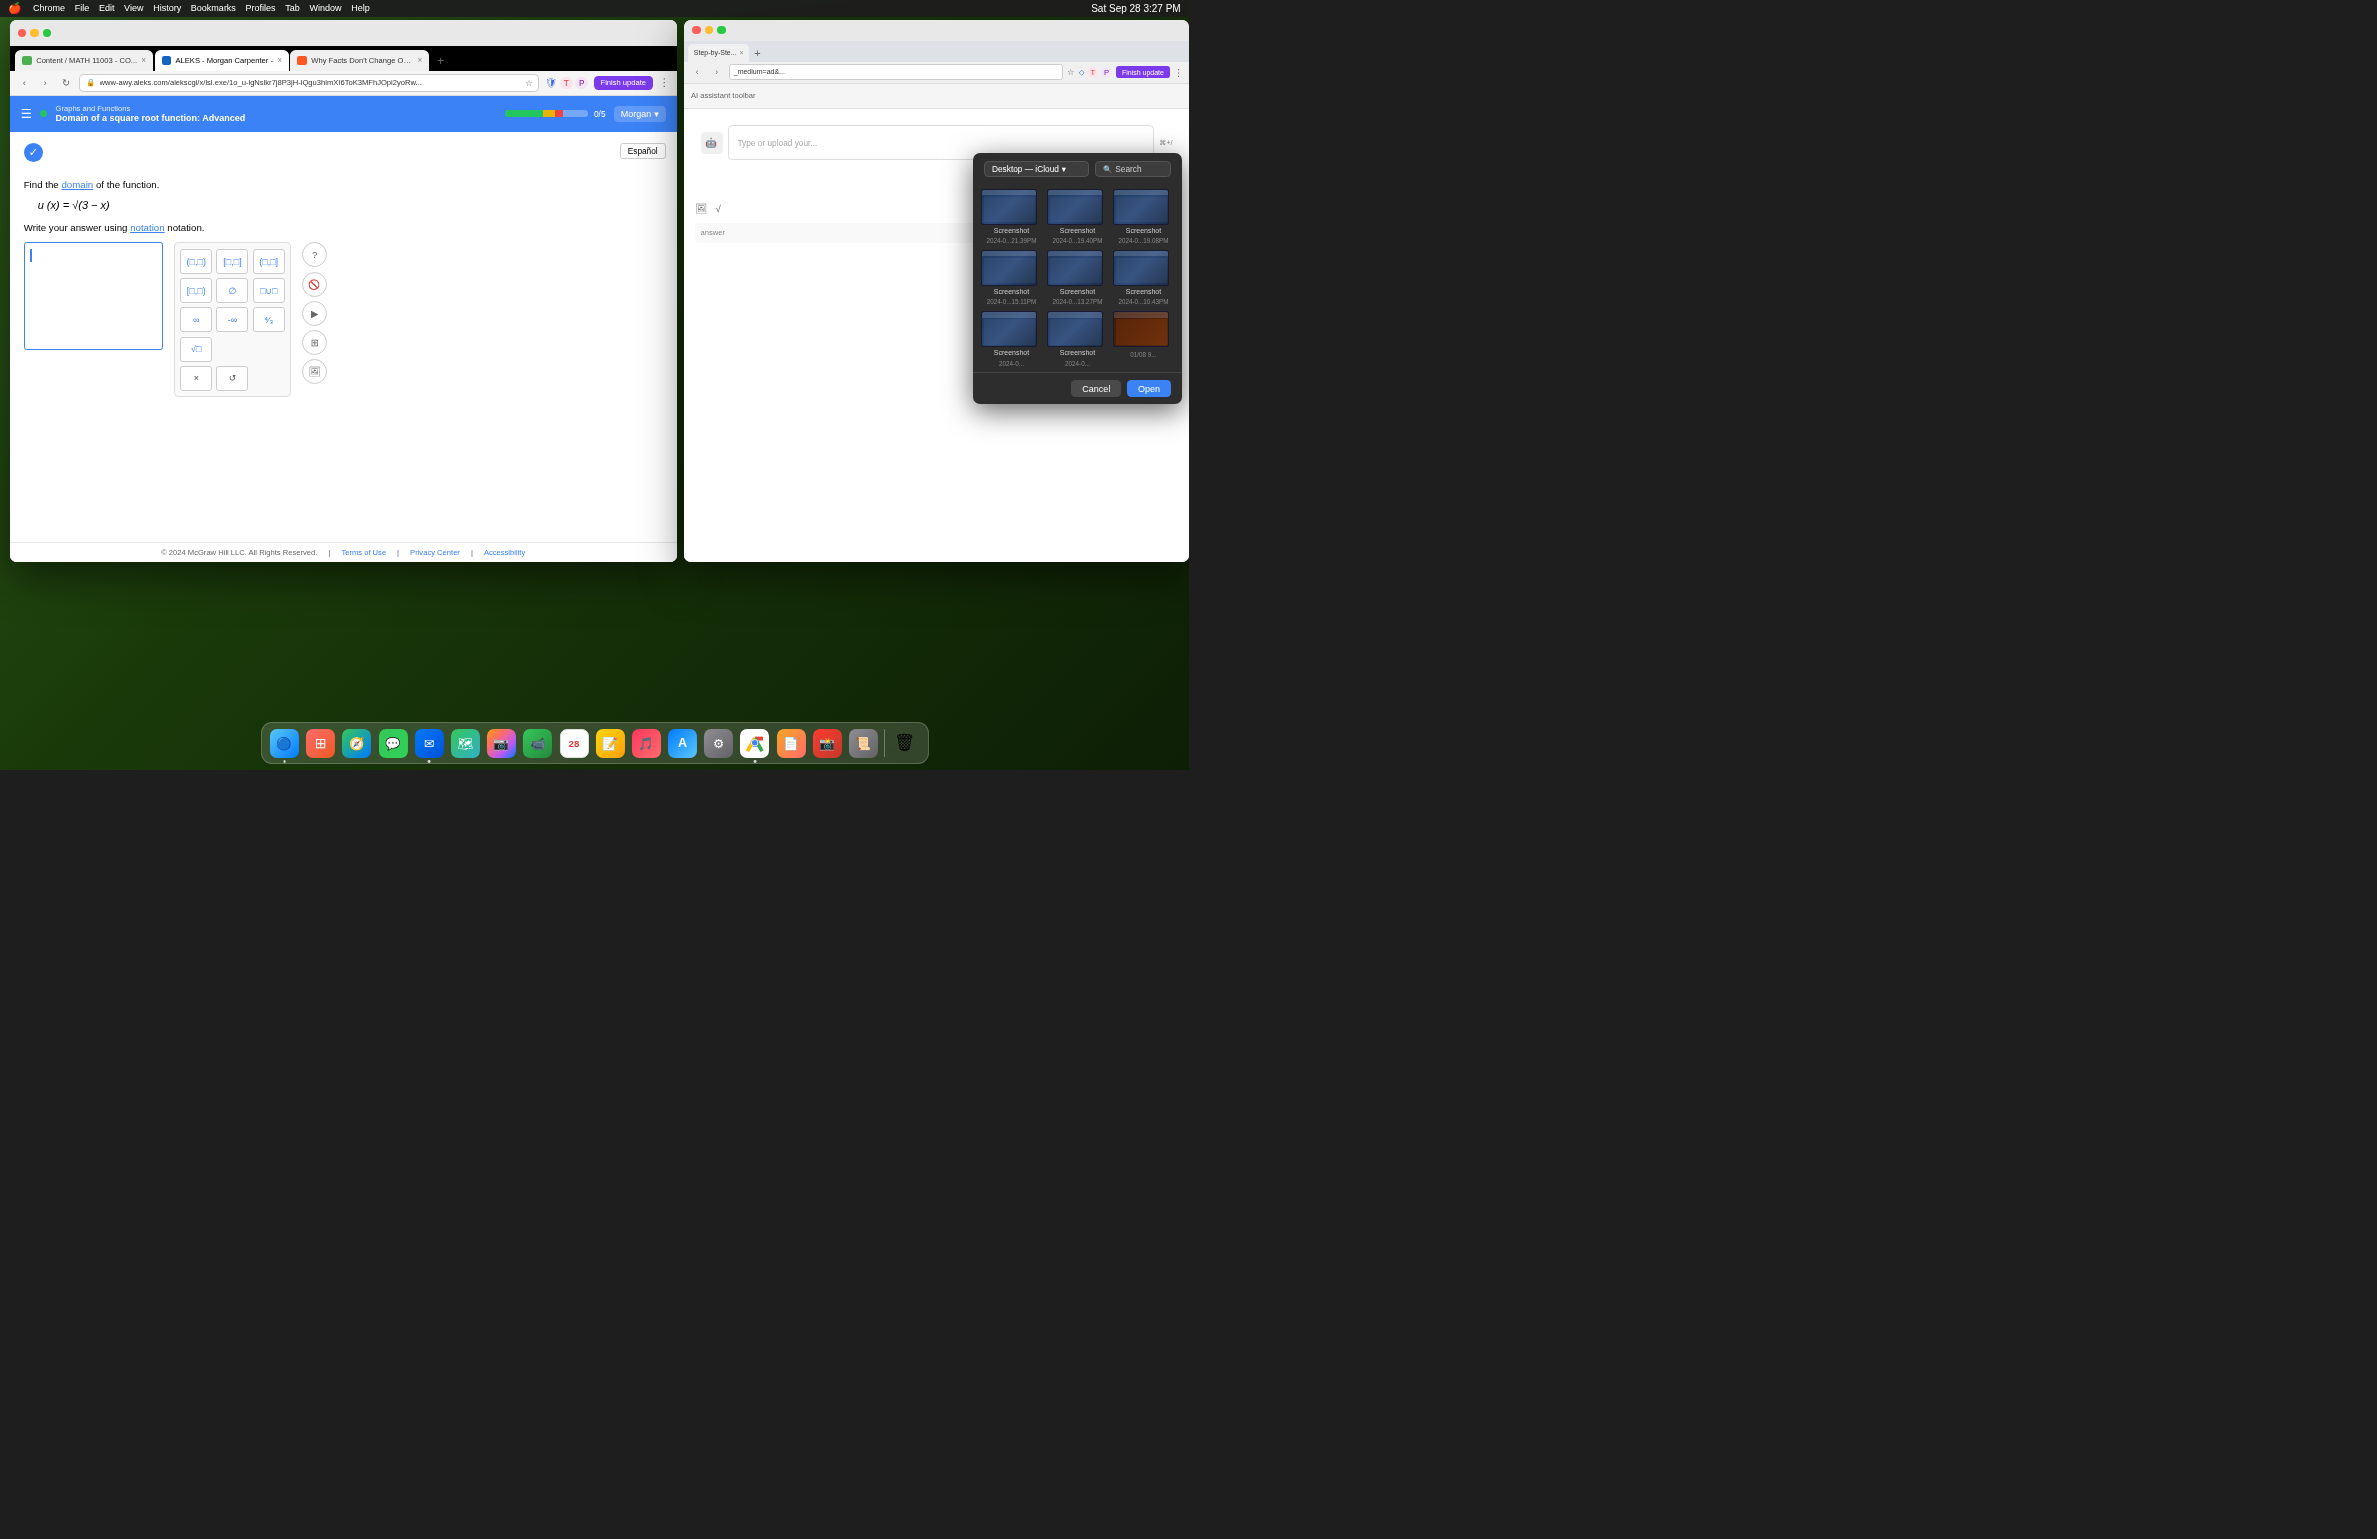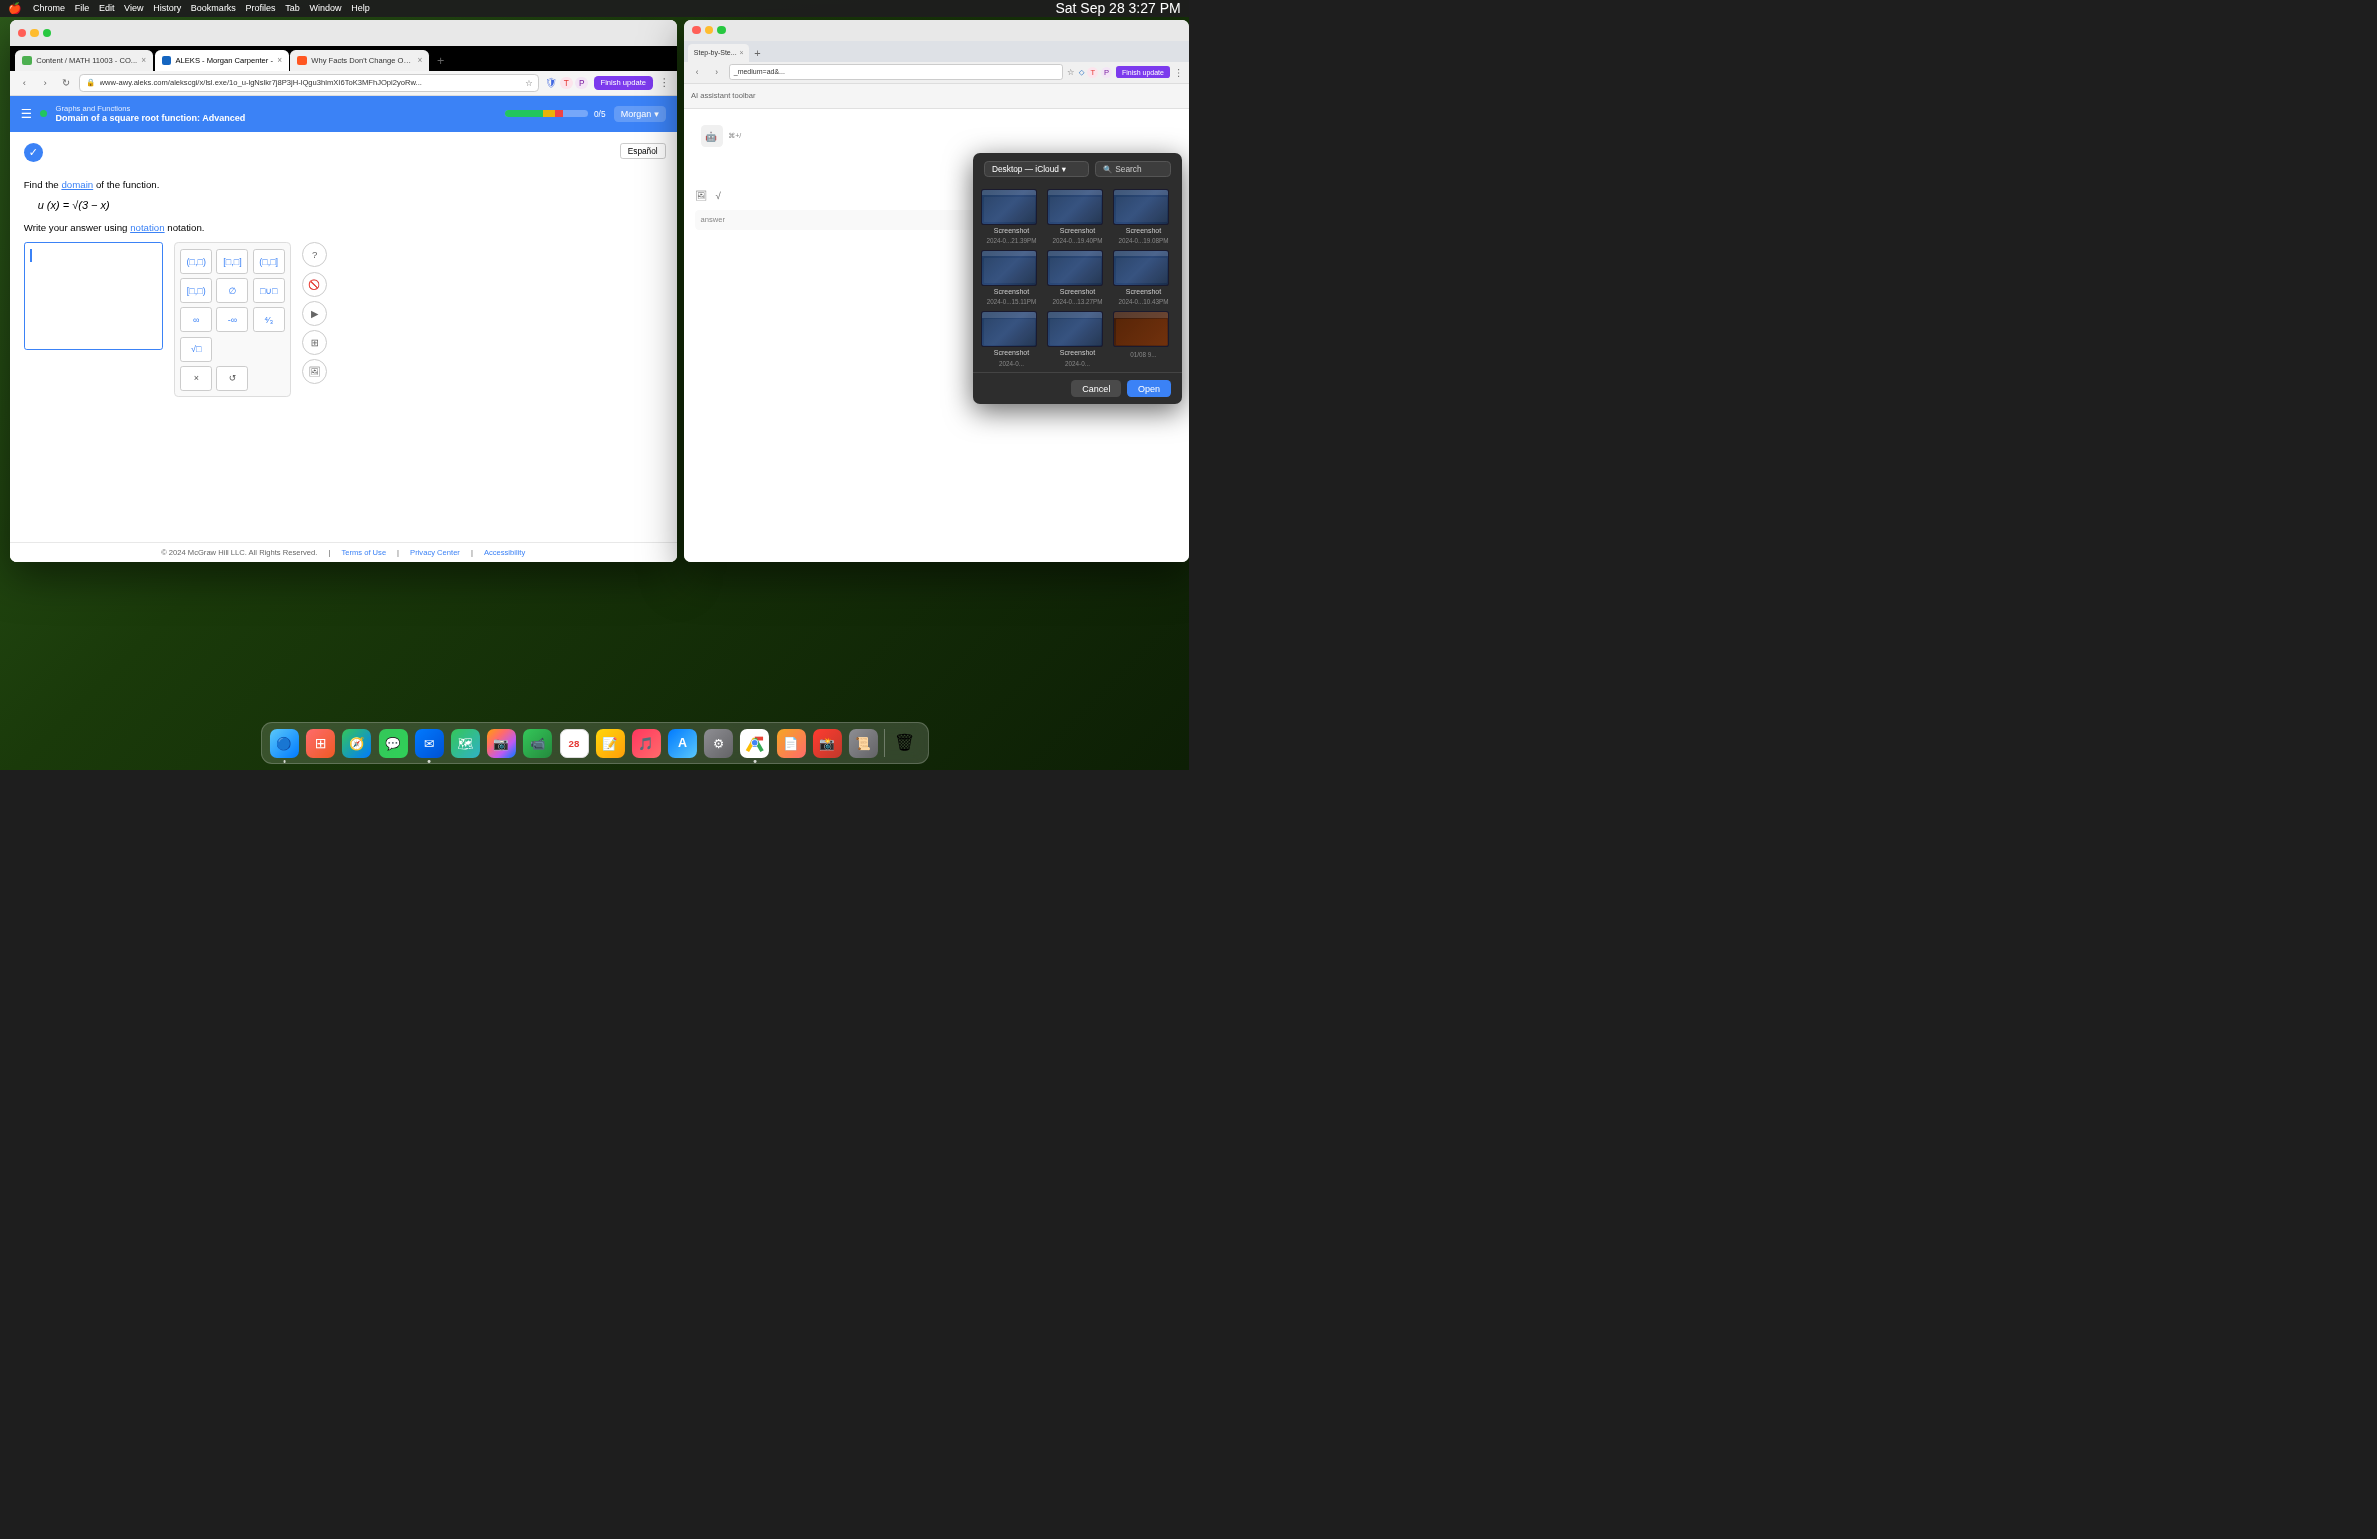--- a/index.html
+++ b/index.html
@@ -28,21 +28,21 @@
       display: flex;
       align-items: center;
       padding: 0 8.3px;
       gap: 11px;
       z-index: 100;
       color: #fff;
       font-size: 9px;
     }
     .menu-bar-apple { font-size: 11px; }
     .menu-bar-items { display: flex; gap: 9.7px; font-size: 9px; }
-    .menu-bar-right { margin-left: auto; display: flex; align-items: center; gap: 7px; font-size: 14px; }
+    .menu-bar-right { margin-left: auto; display: flex; align-items: center; gap: 7px; font-size: 10px; }
 
     
     .browser-window {
       position: absolute;
       top: 19.5px;
       left: 9.7px;
       width: 667px;
       height: 542px;
       background: #fff;
       border-radius: 7px;
@@ -968,20 +968,23 @@
     <button class="b2-finish-btn">Finish update</button>
     <span style="font-size:9.7px;color:#666;cursor:pointer;">⋮</span>
   </div>
   <div class="browser2-content">
     <div class="b2-toolbar">
       <span style="font-size:7.6px;color:#666;">AI assistant toolbar</span>
     </div>
     <div class="b2-input-area">
       <div style="display:flex;gap:5.6px;align-items:center;padding:5.6px;">
         <div style="width:22px;height:22px;background:#f0f0f0;border-radius:4.2px;display:flex;align-items:center;justify-content:center;font-size:9.7px;">🤖</div>
+        <div class="b2-type-box" style="flex:1;">
+          <span>Type or upload your...</span>
+        </div>
         <span style="font-size:7px;color:#888;">⌘+/</span>
       </div>
       <button class="b2-get-started">Get Started</button>
       <div class="b2-bottom-icons">
         <span class="b2-icon">🖼</span>
         <span class="b2-icon">√</span>
       </div>
       <div style="padding:5.6px;background:#f9f9f9;border-radius:4.2px;font-size:7.6px;color:#888;">
         <span>answer</span>
       </div>

